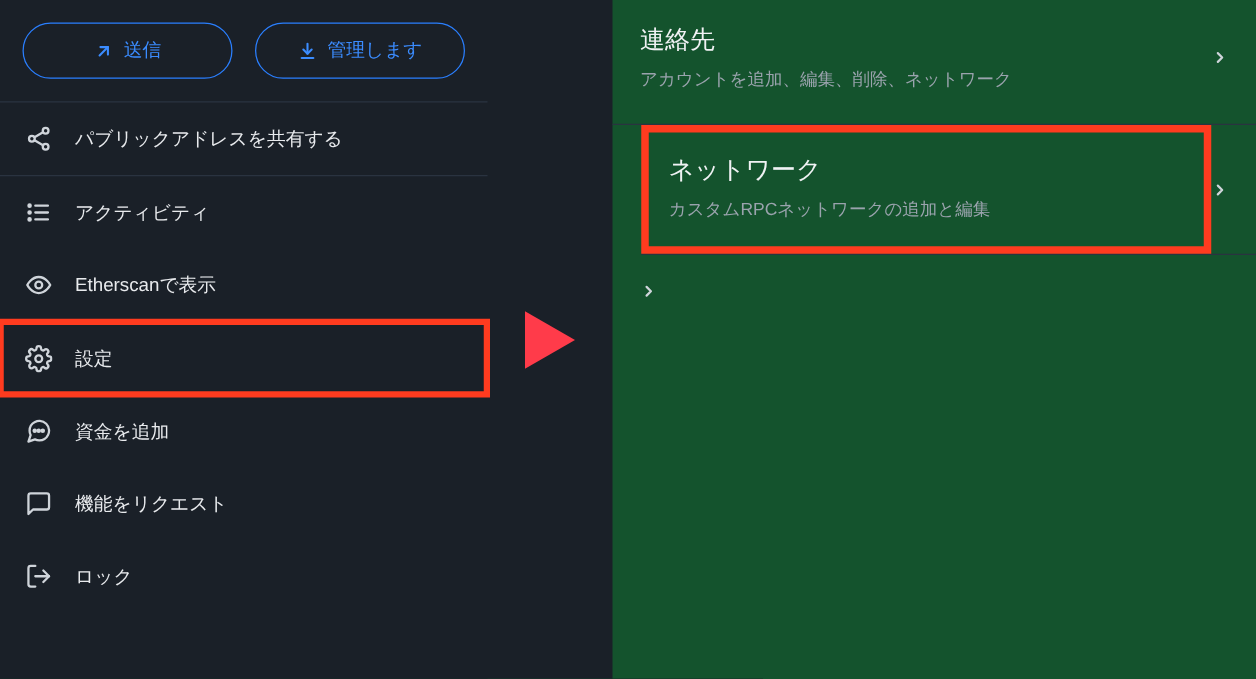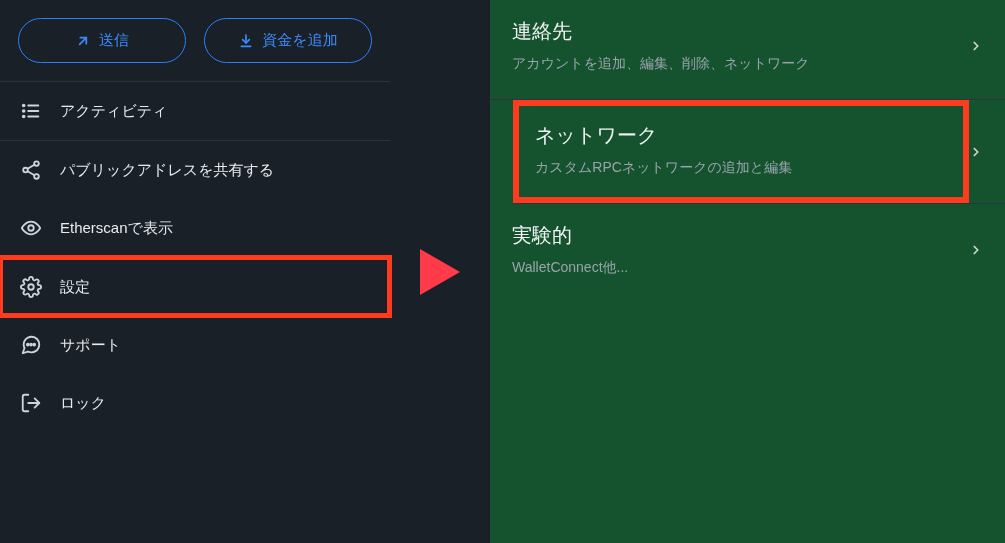--- a/index.html
+++ b/index.html
@@ -139,52 +139,52 @@
       <span>送信</span>
     </button>
     <button class="pill-button">
       <span class="icon">
         <svg width="16" height="16" viewBox="0 0 24 24" fill="none" stroke="#3b8cff" stroke-width="2.5" stroke-linecap="round" stroke-linejoin="round">
             <path d="M12 3v12"></path>
             <polyline points="7 10 12 15 17 10"></polyline>
             <line x1="5" y1="20" x2="19" y2="20"></line>
           </svg>
       </span>
-      <span>資金を追加</span>
+      <span>管理します</span>
     </button>
   </div>
 
   <div class="menu-list">
+    <div class="menu-item">
+      <span class="icon">
+        <svg width="22" height="22" viewBox="0 0 24 24" fill="none" stroke="#cfd4da" stroke-width="2" stroke-linecap="round" stroke-linejoin="round">
+            <circle cx="18" cy="5" r="2.5"></circle>
+            <circle cx="6" cy="12" r="2.5"></circle>
+            <circle cx="18" cy="19" r="2.5"></circle>
+            <line x1="8.3" y1="10.7" x2="15.7" y2="6.3"></line>
+            <line x1="8.3" y1="13.3" x2="15.7" y2="17.7"></line>
+          </svg>
+      </span>
+      <span>パブリックアドレスを共有する</span>
+    </div>
+
     <div class="menu-item">
       <span class="icon">
         <svg width="22" height="22" viewBox="0 0 24 24" fill="none" stroke="#cfd4da" stroke-width="2" stroke-linecap="round">
             <circle cx="4" cy="6" r="1" fill="#cfd4da"></circle>
             <line x1="9" y1="6" x2="20" y2="6"></line>
             <circle cx="4" cy="12" r="1" fill="#cfd4da"></circle>
             <line x1="9" y1="12" x2="20" y2="12"></line>
             <circle cx="4" cy="18" r="1" fill="#cfd4da"></circle>
             <line x1="9" y1="18" x2="20" y2="18"></line>
           </svg>
       </span>
       <span>アクティビティ</span>
     </div>
 
-    <div class="menu-item">
-      <span class="icon">
-        <svg width="22" height="22" viewBox="0 0 24 24" fill="none" stroke="#cfd4da" stroke-width="2" stroke-linecap="round" stroke-linejoin="round">
-            <circle cx="18" cy="5" r="2.5"></circle>
-            <circle cx="6" cy="12" r="2.5"></circle>
-            <circle cx="18" cy="19" r="2.5"></circle>
-            <line x1="8.3" y1="10.7" x2="15.7" y2="6.3"></line>
-            <line x1="8.3" y1="13.3" x2="15.7" y2="17.7"></line>
-          </svg>
-      </span>
-      <span>パブリックアドレスを共有する</span>
-    </div>
-
     <div class="menu-item no-border-top">
       <span class="icon">
         <svg width="22" height="22" viewBox="0 0 24 24" fill="none" stroke="#cfd4da" stroke-width="2" stroke-linecap="round" stroke-linejoin="round">
             <path d="M2 12s3.5-7 10-7 10 7 10 7-3.5 7-10 7S2 12 2 12z"></path>
             <circle cx="12" cy="12" r="3"></circle>
           </svg>
       </span>
       <span>Etherscanで表示</span>
     </div>
 
@@ -200,23 +200,31 @@
 
     <div class="menu-item no-border-top">
       <span class="icon">
         <svg width="22" height="22" viewBox="0 0 24 24" fill="none" stroke="#cfd4da" stroke-width="2" stroke-linecap="round" stroke-linejoin="round">
             <path d="M21 11.5a8.38 8.38 0 0 1-.9 3.8 8.5 8.5 0 0 1-7.6 4.7 8.38 8.38 0 0 1-3.8-.9L3 21l1.9-5.7a8.38 8.38 0 0 1-.9-3.8 8.5 8.5 0 0 1 4.7-7.6 8.38 8.38 0 0 1 3.8-.9h.5a8.48 8.48 0 0 1 8 8v.5z"></path>
             <circle cx="8.5" cy="11.5" r="1" fill="#cfd4da"></circle>
             <circle cx="12" cy="11.5" r="1" fill="#cfd4da"></circle>
             <circle cx="15.5" cy="11.5" r="1" fill="#cfd4da"></circle>
           </svg>
       </span>
-      <span>サポート</span>
-    </div>
-
+      <span>資金を追加</span>
+    </div>
+
+    <div class="menu-item no-border-top">
+      <span class="icon">
+        <svg width="22" height="22" viewBox="0 0 24 24" fill="none" stroke="#cfd4da" stroke-width="2" stroke-linecap="round" stroke-linejoin="round">
+            <path d="M21 15a2 2 0 0 1-2 2H7l-4 4V5a2 2 0 0 1 2-2h14a2 2 0 0 1 2 2z"></path>
+          </svg>
+      </span>
+      <span>機能をリクエスト</span>
+    </div>
 
     <div class="menu-item no-border-top">
       <span class="icon">
         <svg width="22" height="22" viewBox="0 0 24 24" fill="none" stroke="#cfd4da" stroke-width="2" stroke-linecap="round" stroke-linejoin="round">
             <path d="M9 21H5a2 2 0 0 1-2-2V5a2 2 0 0 1 2-2h4"></path>
             <polyline points="16 17 21 12 16 7"></polyline>
             <line x1="21" y1="12" x2="9" y2="12"></line>
           </svg>
       </span>
       <span>ロック</span>
@@ -252,24 +260,20 @@
       </div>
       <span class="chevron" style="padding-right:22px">
         <svg width="14" height="22" viewBox="0 0 24 24" fill="none" stroke="#cfd4da" stroke-width="3" stroke-linecap="round" stroke-linejoin="round">
             <polyline points="9 18 15 12 9 6"></polyline>
           </svg>
       </span>
     </div>
 
 
     <div class="settings-item" style="border-bottom:none">
-      <div class="text-block">
-        <div class="title">実験的</div>
-        <div class="subtitle">WalletConnect他...</div>
-      </div>
       <span class="chevron">
         <svg width="14" height="22" viewBox="0 0 24 24" fill="none" stroke="#cfd4da" stroke-width="3" stroke-linecap="round" stroke-linejoin="round">
             <polyline points="9 18 15 12 9 6"></polyline>
           </svg>
       </span>
     </div>
 
   </div>
 </div>
 

